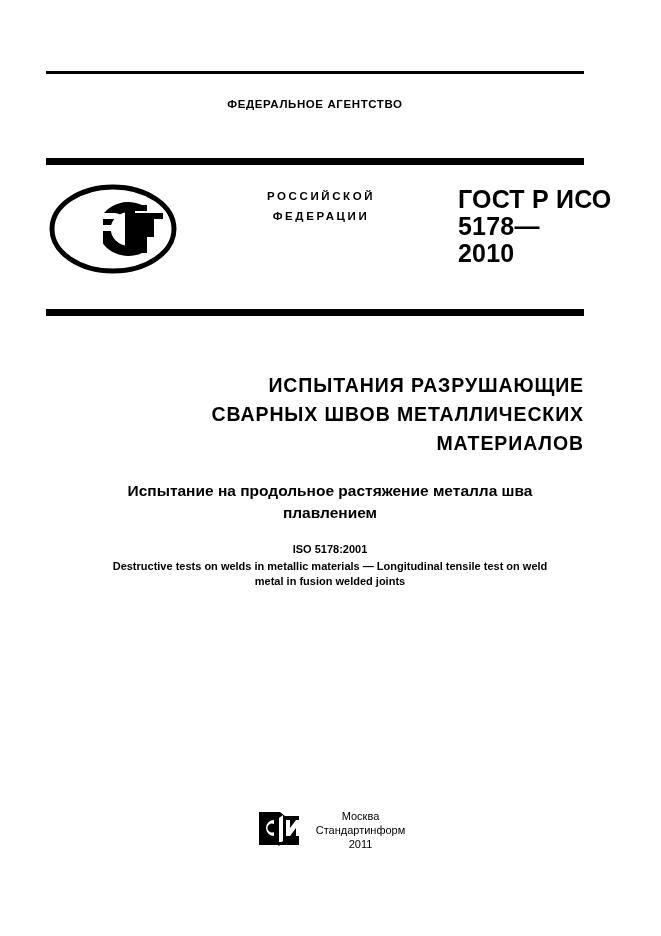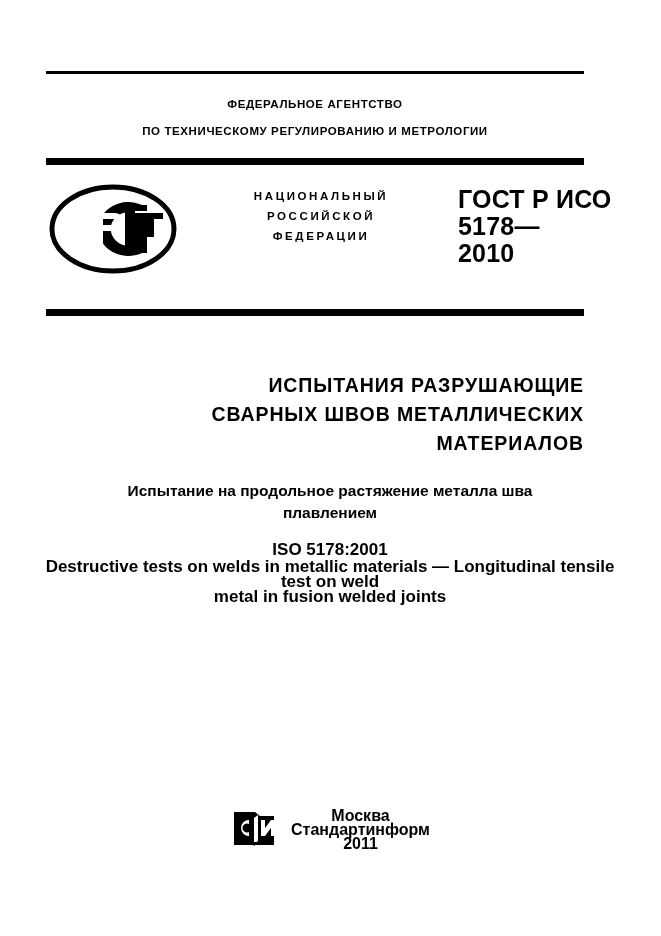--- a/index.html
+++ b/index.html
@@ -114,21 +114,21 @@
   }
 
   
   .iso-block {
     position: absolute;
     left: 40px;
     top: 534px;
     width: 580px;
     text-align: center;
     font-weight: bold;
-    font-size: 17px;
+    font-size: 11px;
     line-height: 15px;
   }
   .iso-ref   { margin-bottom: 2px; }
   .iso-title { }
   .iso-idt   { }
 
   
   .official {
     position: absolute;
     left: 40px;
@@ -150,38 +150,37 @@
     align-items: flex-start;
   }
   .publisher-logo {
     width: 46px;
     height: 44px;
     margin-right: 14px;
     margin-top: 2px;
     flex: none;
   }
   .publisher-text {
-    font-weight: bold;
-    font-size: 16px;
+    font-weight: normal;
+    font-size: 11px;
     line-height: 14px;
     text-align: center;
     padding-top: 3px;
   }
 </style>
 </head>
 <body>
 
 <div class="page">
 
   <div class="rule rule-top"></div>
   <div class="rule rule-mid-1"></div>
   <div class="rule rule-mid-2"></div>
 
   <div class="agency agency-line1">ФЕДЕРАЛЬНОЕ АГЕНТСТВО</div>
-  <div class="agency agency-line2">ПО ТЕХНИЧЕСКОМУ РЕГУЛИРОВАНИЮ И МЕТРОЛОГИИ</div>
 
   <div class="band">
 
     <div class="emblem">
       <svg viewBox="0 0 128 92" width="128" height="92" aria-hidden="true">
 
         <ellipse cx="64" cy="46" rx="61" ry="42" fill="none" stroke="#000" stroke-width="5"></ellipse>
 
         <path d="M 93 22
                  A 30 27 0 1 0 93 70
@@ -194,21 +193,20 @@
         <rect x="47" y="30" width="7" height="38" fill="#fff"></rect>
         <path d="M 54 30 h 12 a 9 9 0 0 1 0 18 h -12 v -6 h 11 a 3.5 3.5 0 0 0 0 -6 h -11 z" fill="#fff"></path>
 
         <rect x="88" y="30" width="26" height="6" fill="#000"></rect>
         <rect x="98" y="30" width="7" height="24" fill="#000"></rect>
         <rect x="86" y="28" width="30" height="2" fill="#fff"></rect>
       </svg>
     </div>
 
     <div class="nat-std">
-      <div>НАЦИОНАЛЬНЫЙ</div>
       <div>РОССИЙСКОЙ</div>
       <div>ФЕДЕРАЦИИ</div>
     </div>
 
     <div class="gost-no">
       <div>ГОСТ Р ИСО</div>
       <div>5178—</div>
       <div>2010</div>
     </div>
   </div>

